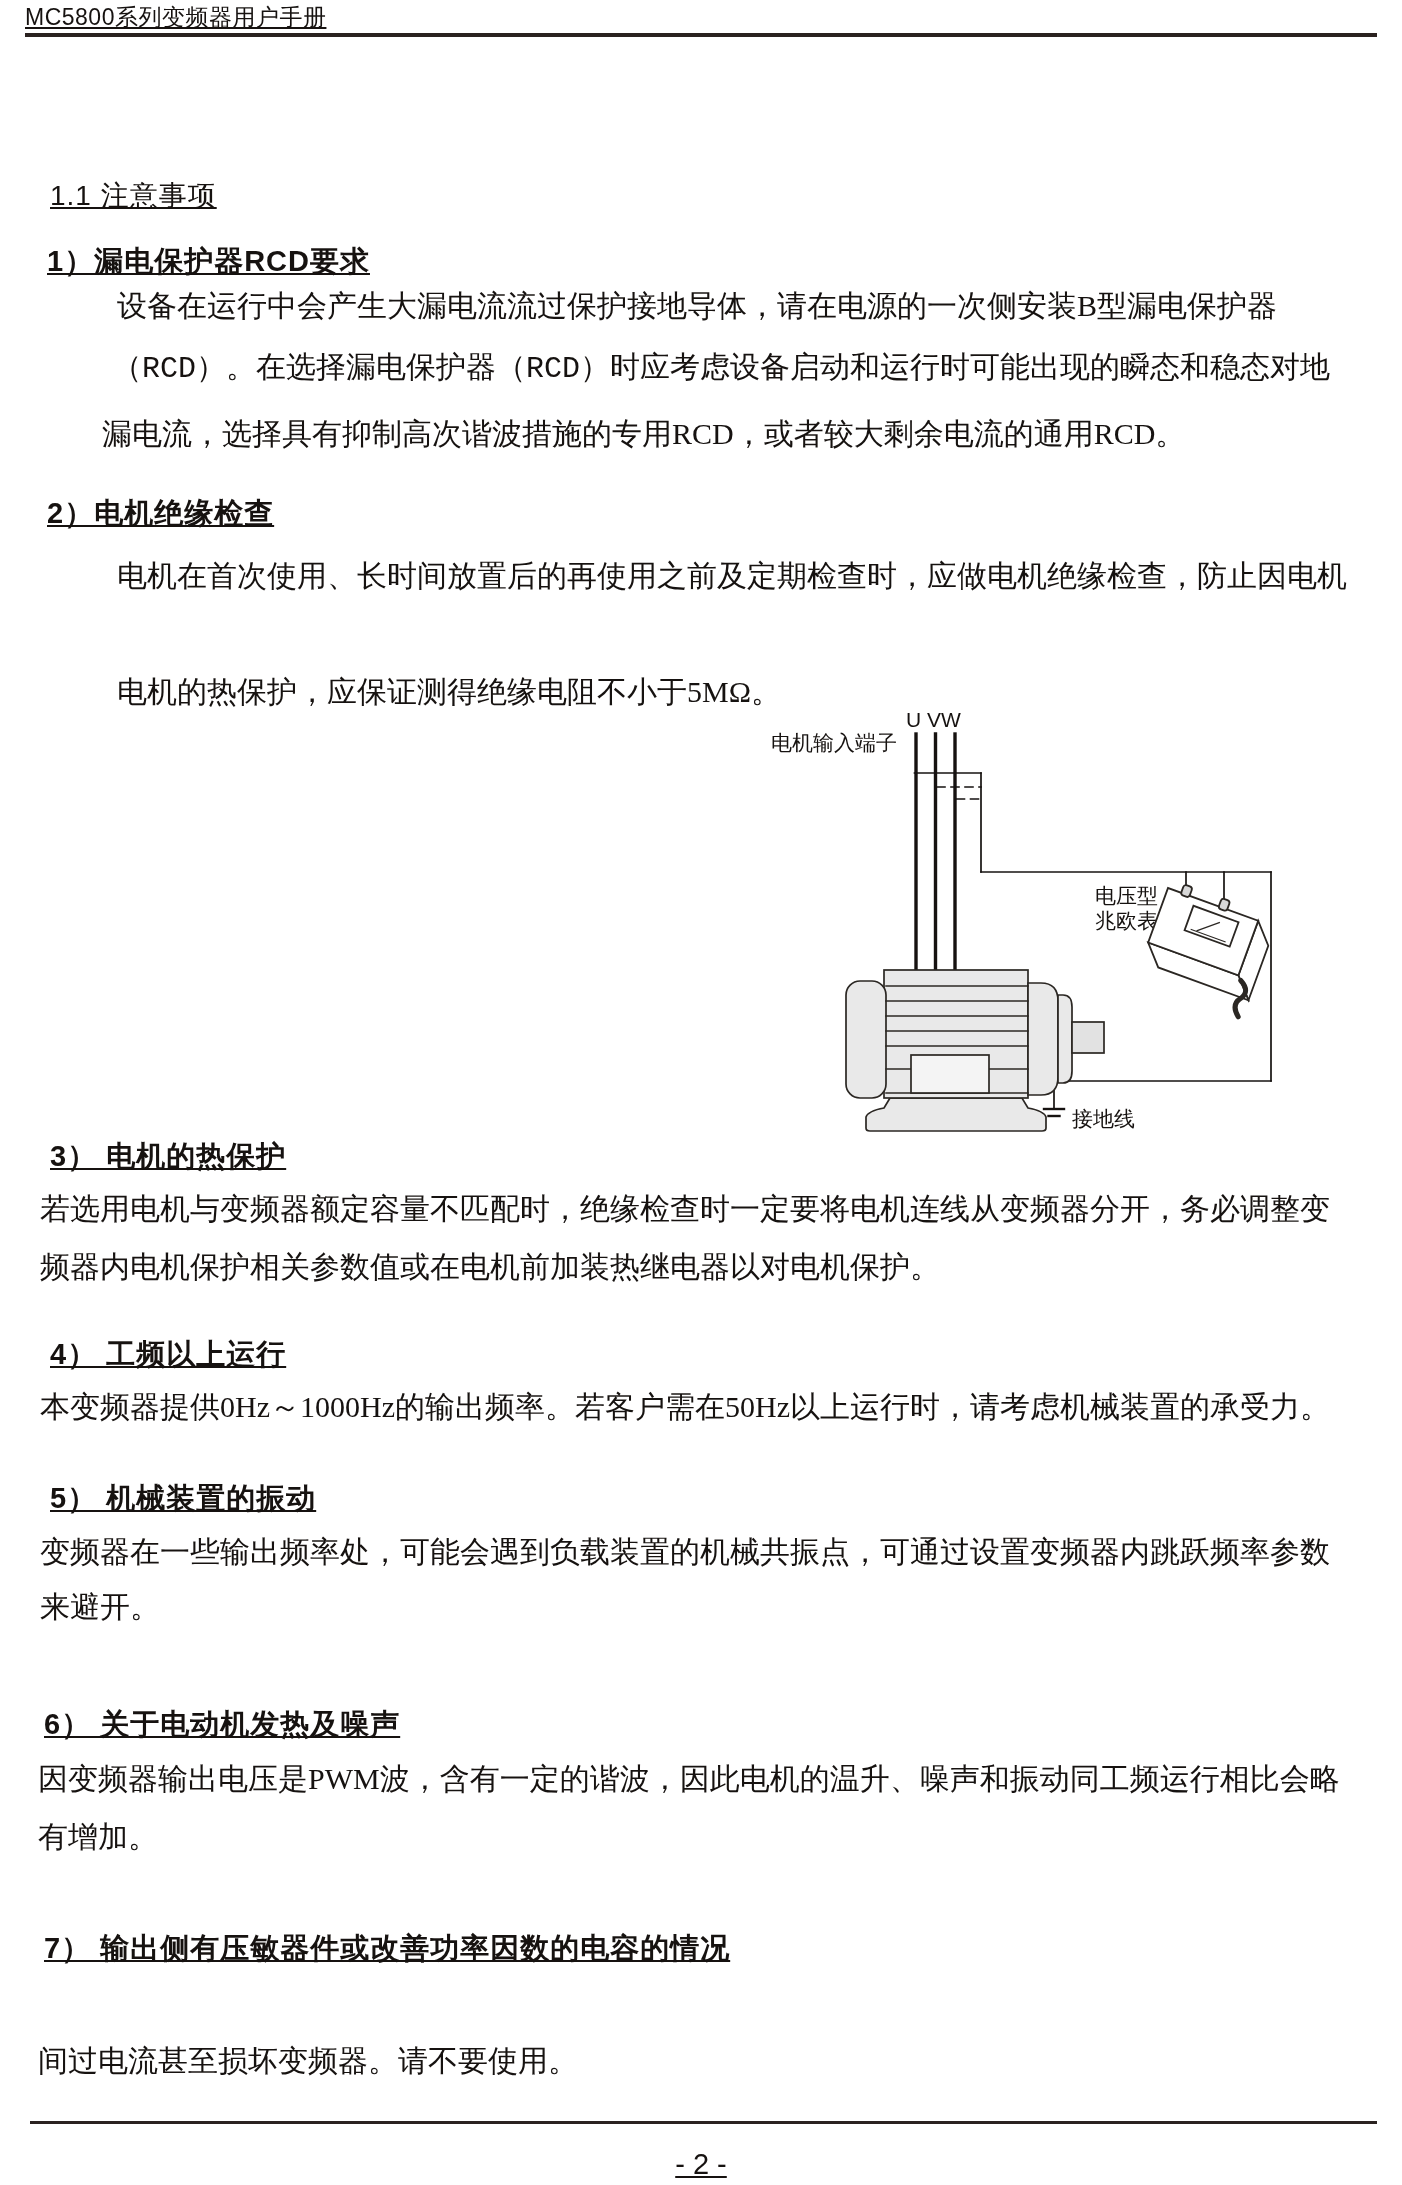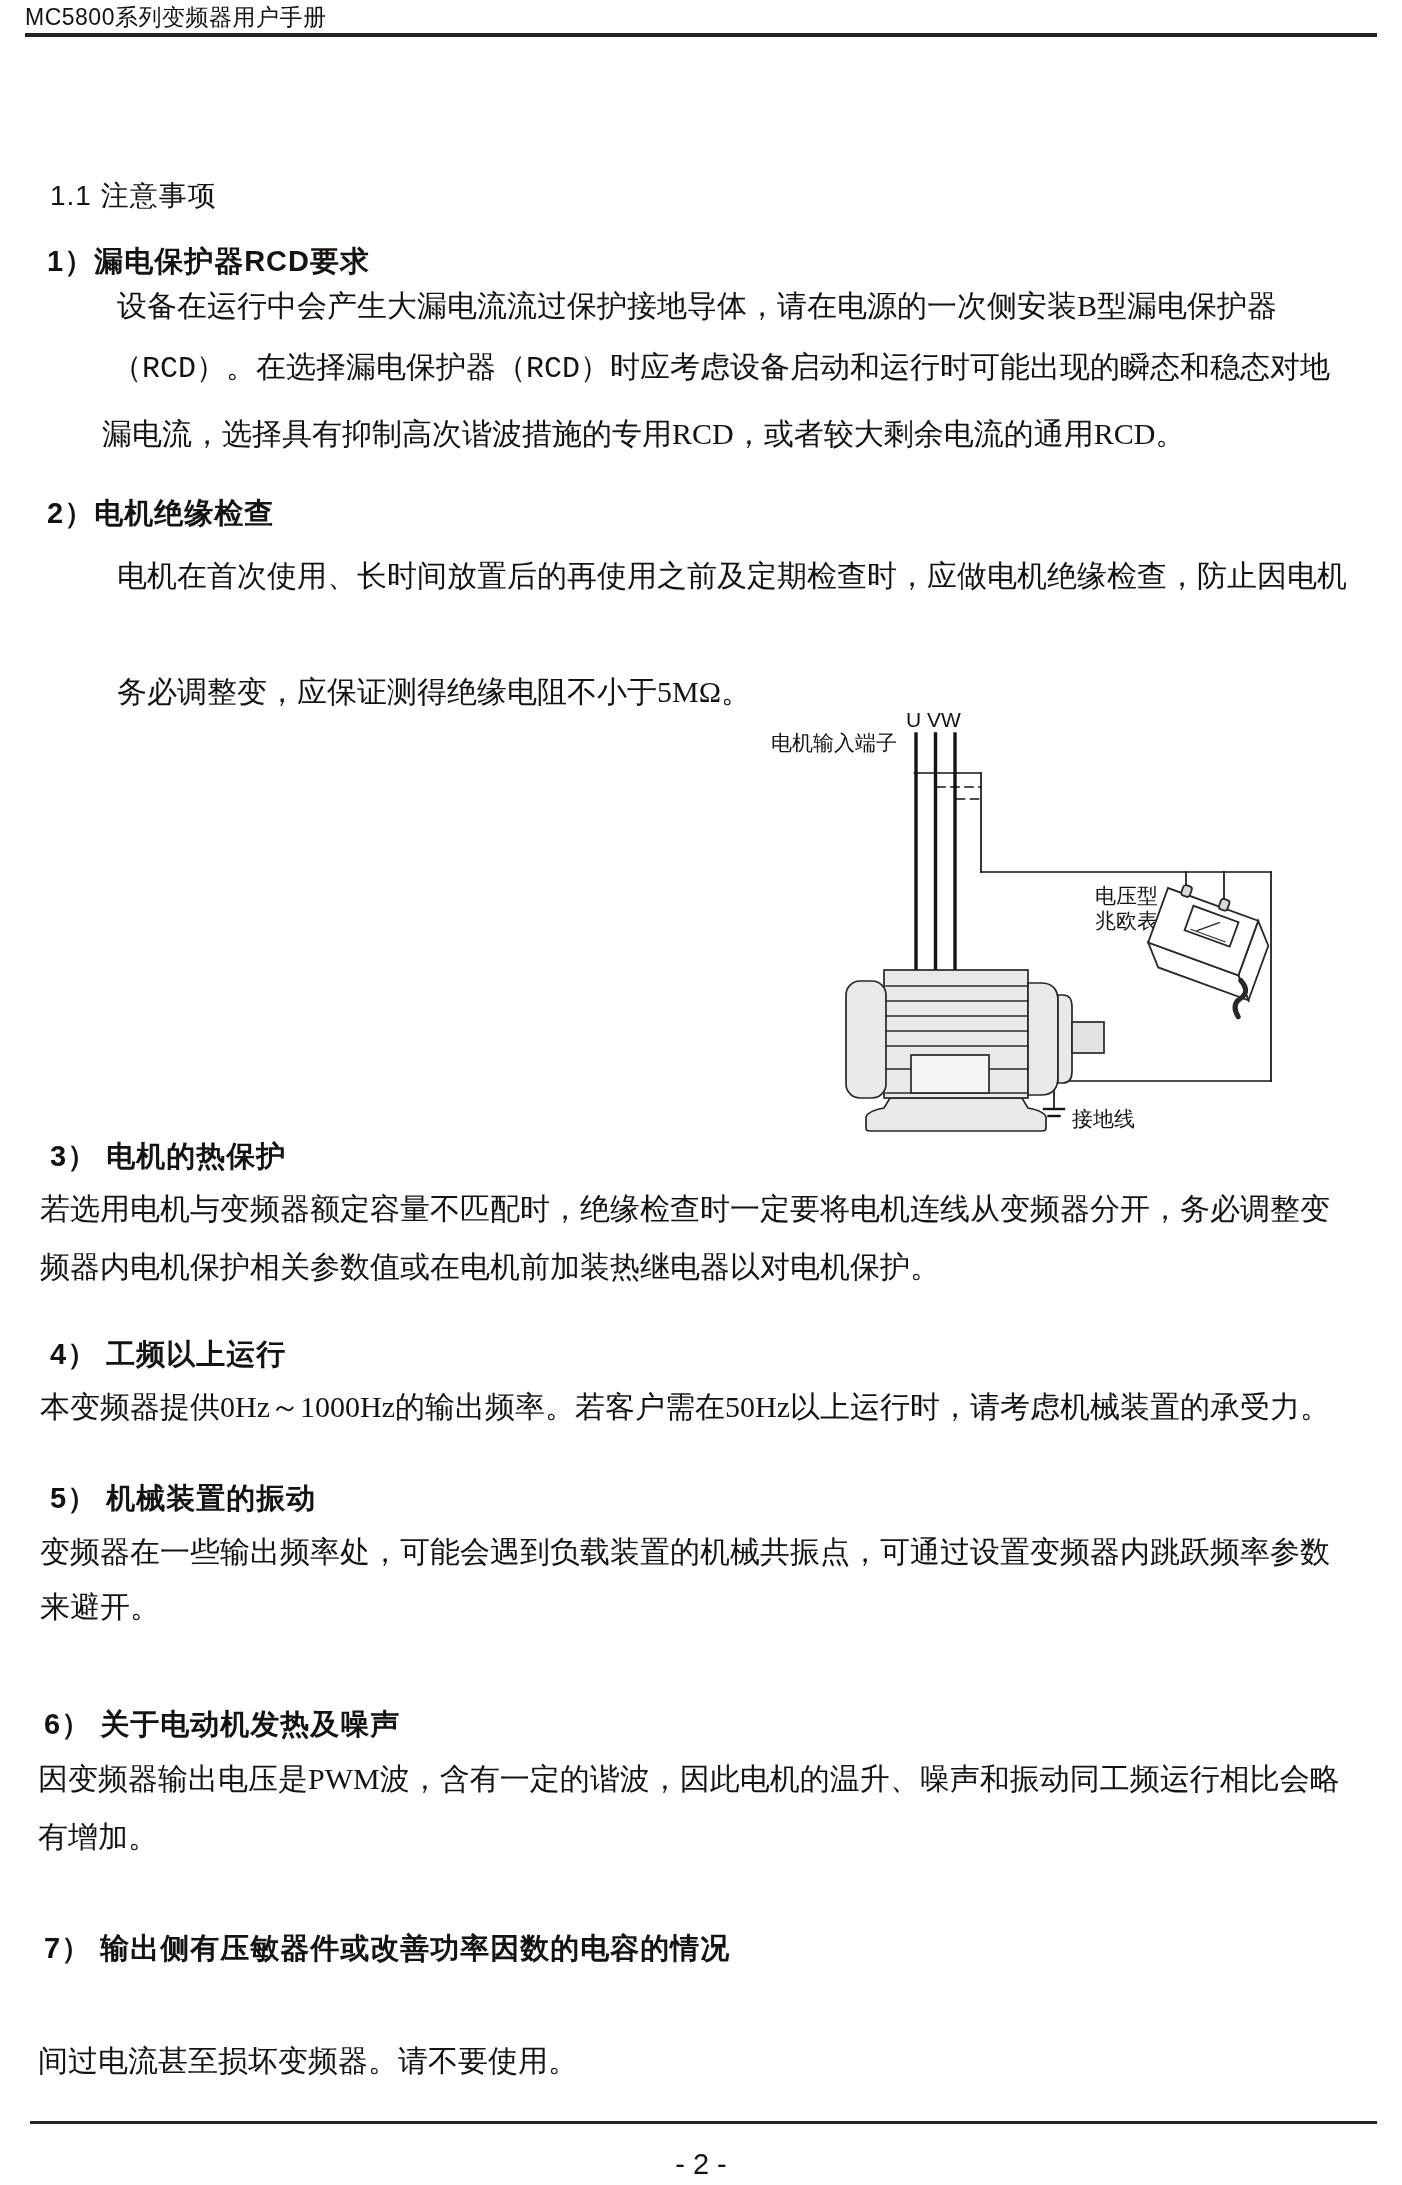--- a/index.html
+++ b/index.html
@@ -3,21 +3,21 @@
 <meta charset="utf-8">
 <style>
   html,body{margin:0;padding:0;background:#ffffff;}
   .page{
     position:relative;width:1402px;height:2185px;background:#ffffff;
     color:#161210;font-family:"Liberation Sans","DejaVu Sans",sans-serif;
     overflow:hidden;
   }
   .abs{position:absolute;white-space:nowrap;}
   .serif{font-family:"Liberation Serif","DejaVu Serif",serif;}
-  .sans{font-family:"Liberation Sans","DejaVu Sans",sans-serif;}
+  .sans{font-family:"Liberation Sans","DejaVu Sans",sans-serif;text-decoration:underline;}
   .header-text{left:25px;top:2px;font-size:23px;letter-spacing:.5px;}
   .rule{position:absolute;background:#2a2220;}
   .rule-top{left:25px;top:33px;width:1352px;height:4px;}
   .rule-bottom{left:30px;top:2121px;width:1347px;height:3px;}
   .chapter-title{left:0;top:76px;width:100%;text-align:center;
     font-size:44px;font-weight:bold;letter-spacing:2px;line-height:1.15;}
   .sec-label{font-size:28px;letter-spacing:1px;}
   .item-heading{font-size:29px;font-weight:bold;letter-spacing:1px;}
   .body-line{font-size:30px;line-height:1.15;letter-spacing:0px;}
   .page-num{left:0;top:2148px;width:100%;text-align:center;font-size:29px;}
@@ -36,21 +36,21 @@
 
   <div class="abs sec-label sans" style="left:50px;top:177px;">1.1 注意事项</div>
 
   <div class="abs item-heading sans" style="left:47px;top:242px;">1）漏电保护器RCD要求</div>
   <div class="abs body-line serif" style="left:117px;top:289px;">设备在运行中会产生大漏电流流过保护接地导体，请在电源的一次侧安装B型漏电保护器</div>
   <div class="abs body-line serif" style="left:112px;top:352px;font-family:Liberation Mono, monospace;">（RCD）。在选择漏电保护器（RCD）时应考虑设备启动和运行时可能出现的瞬态和稳态对地</div>
   <div class="abs body-line serif" style="left:102px;top:417px;">漏电流，选择具有抑制高次谐波措施的专用RCD，或者较大剩余电流的通用RCD。</div>
 
   <div class="abs item-heading sans" style="left:47px;top:494px;">2）电机绝缘检查</div>
   <div class="abs body-line serif" style="left:117px;top:559px;">电机在首次使用、长时间放置后的再使用之前及定期检查时，应做电机绝缘检查，防止因电机</div>
-  <div class="abs body-line serif" style="left:117px;top:675px;">务必调整变，应保证测得绝缘电阻不小于5MΩ。</div>
+  <div class="abs body-line serif" style="left:117px;top:675px;">电机的热保护，应保证测得绝缘电阻不小于5MΩ。</div>
 
   <svg style="position:absolute;left:700px;top:700px;" width="702" height="440" viewBox="700 700 702 440" fill="none" stroke-linecap="square">
 
     <text class="dlabel-latin" x="906" y="727" fill="#161210" stroke="none">U VW</text>
     <text class="dlabel" x="897" y="750" text-anchor="end" fill="#161210" stroke="none">电机输入端子</text>
     <text class="dlabel" x="1158" y="903" text-anchor="end" fill="#161210" stroke="none">电压型</text>
     <text class="dlabel" x="1158" y="928" text-anchor="end" fill="#161210" stroke="none">兆欧表</text>
     <text class="dlabel" x="1072" y="1126" fill="#161210" stroke="none">接地线</text>
 
     <g stroke="#161210" stroke-width="3.4">

